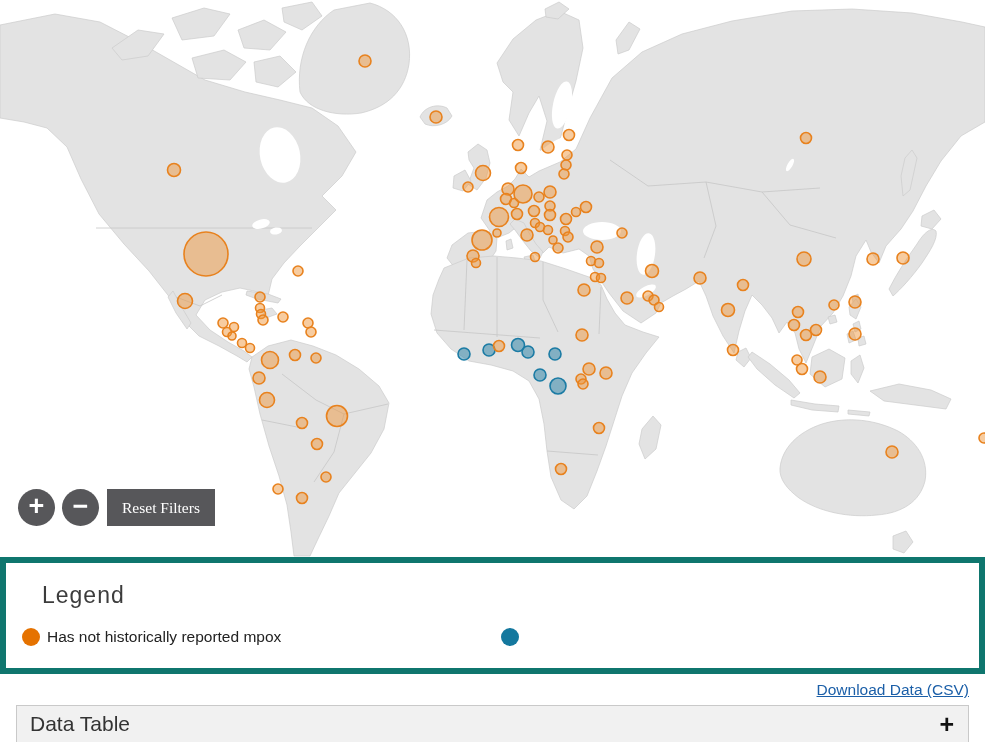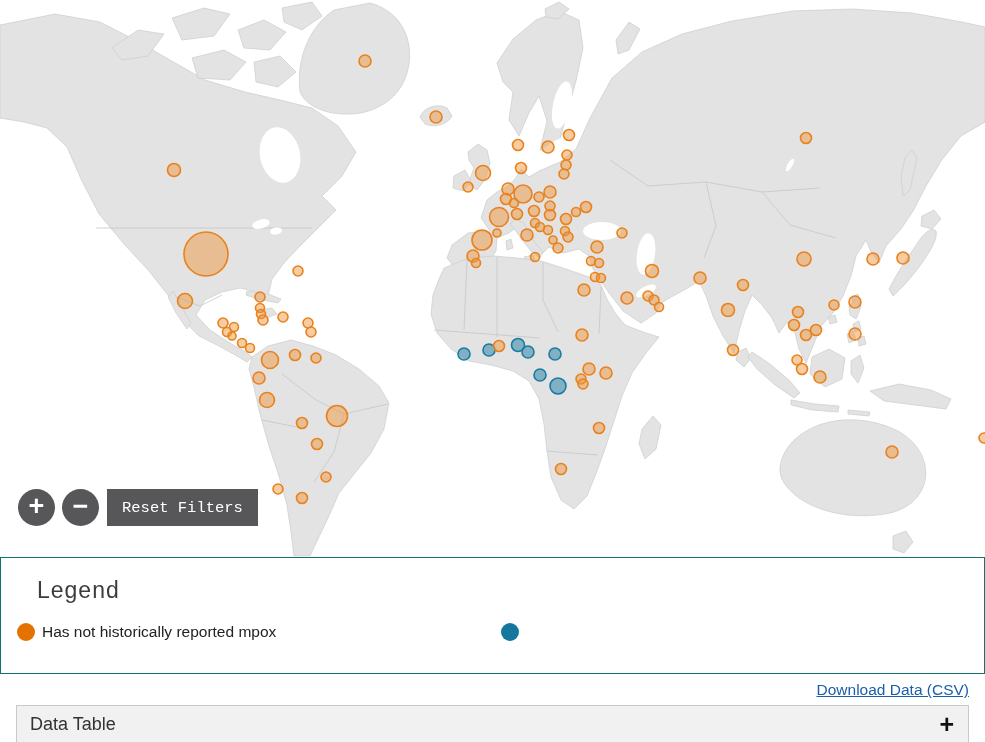--- a/index.html
+++ b/index.html
@@ -8,37 +8,37 @@
   
   .map-wrap { position:relative; width:985px; height:557px; background:#ffffff; overflow:hidden; }
   .map-wrap svg { display:block; }
 
   .controls { position:absolute; left:18px; top:489px; display:flex; align-items:center; }
   .zoom-btn { width:37px; height:37px; border-radius:50%; background:#57575a; border:none; color:#fff;
               display:flex; align-items:center; justify-content:center; padding:0; cursor:pointer; }
   .zoom-btn .glyph { font-size:27px; font-weight:700; line-height:1; transform:translateY(-1px); }
   .zoom-btn.minus { margin-left:7px; }
   .reset-btn { margin-left:8px; height:37px; background:#57575a; border:none; color:#fff;
-               font-size:15.5px; padding:8px 15px; font-family:Liberation Mono, monospace; cursor:pointer; }
+               font-size:15.5px; padding:8px 15px; font-family:Liberation Serif, serif; cursor:pointer; }
 
   
-  .legend-panel { box-sizing:border-box; border:1px solid #0f766e; height:117px; background:#fff; }
+  .legend-panel { box-sizing:border-box; border:6px solid #0f766e; height:117px; background:#fff; }
   .legend-title { margin:19px 0 0 36px; font-size:23px; font-weight:400; color:#3c3c3c; letter-spacing:1px; }
   .legend-items { display:flex; margin:19px 0 0 16px; }
   .legend-item { display:flex; align-items:flex-end; width:572px; }
   .legend-swatch { width:18px; height:18px; border-radius:50%; margin-right:7px; flex:none; }
   .legend-label { font-size:15.5px; color:#222222; }
 
   
   .download-row { text-align:right; padding:7px 16px 6px 0; }
   .download-link { color:#1b5fa8; font-size:15.5px; cursor:pointer; }
 
   .table-bar { box-sizing:border-box; margin:0 16px; height:38px; background:#f1f1f1;
                border:1px solid #c9c9c9; display:flex; align-items:center; cursor:pointer; }
-  .table-title { font-size:18px; color:#333333; margin-left:13px; flex:1; }
+  .table-title { font-size:21px; color:#333333; margin-left:13px; flex:1; }
   .table-toggle { font-size:25px; font-weight:700; color:#111111; margin-right:14px; line-height:1; }
 </style>
 </head>
 <body>
 
 <div class="map-wrap">
   <svg viewBox="0 0 985 557" width="985" height="557">
     <g fill="#e3e3e3" stroke="#cbcbcb" stroke-width="0.7" stroke-linejoin="round">
 
       <path d="M0,25 L55,14 L100,22 L135,40 L170,60 L205,80 L245,92 L280,100 L312,108 L338,126 L356,152 L342,176 L322,196 L336,210 L318,228 L300,246 L284,263 L272,279 L268,296 L258,292 L240,288 L222,292 L205,300 L196,315 L210,330 L228,342 L244,351 L252,357 L247,362 L237,356 L219,346 L199,336 L184,321 L171,299 L149,271 L124,244 L99,214 L81,179 L67,147 L47,128 L24,122 L0,118 Z"></path>

